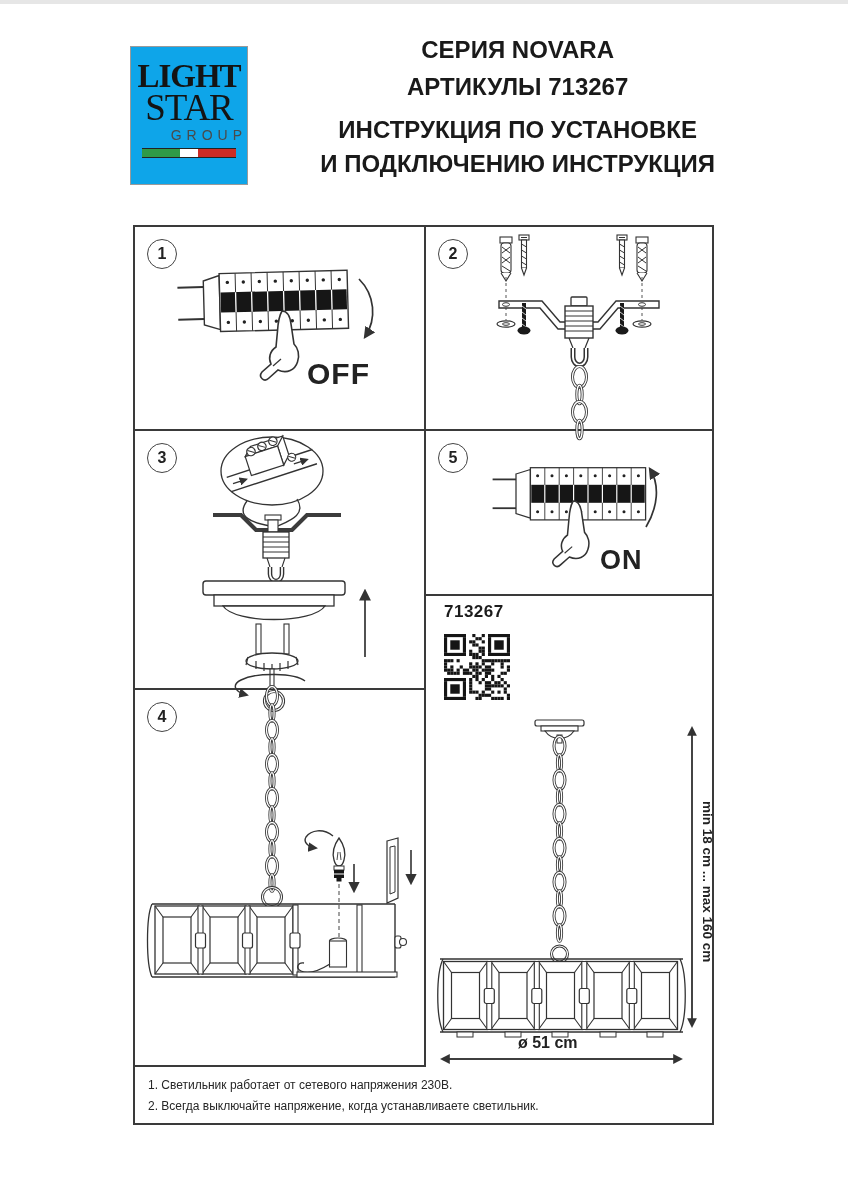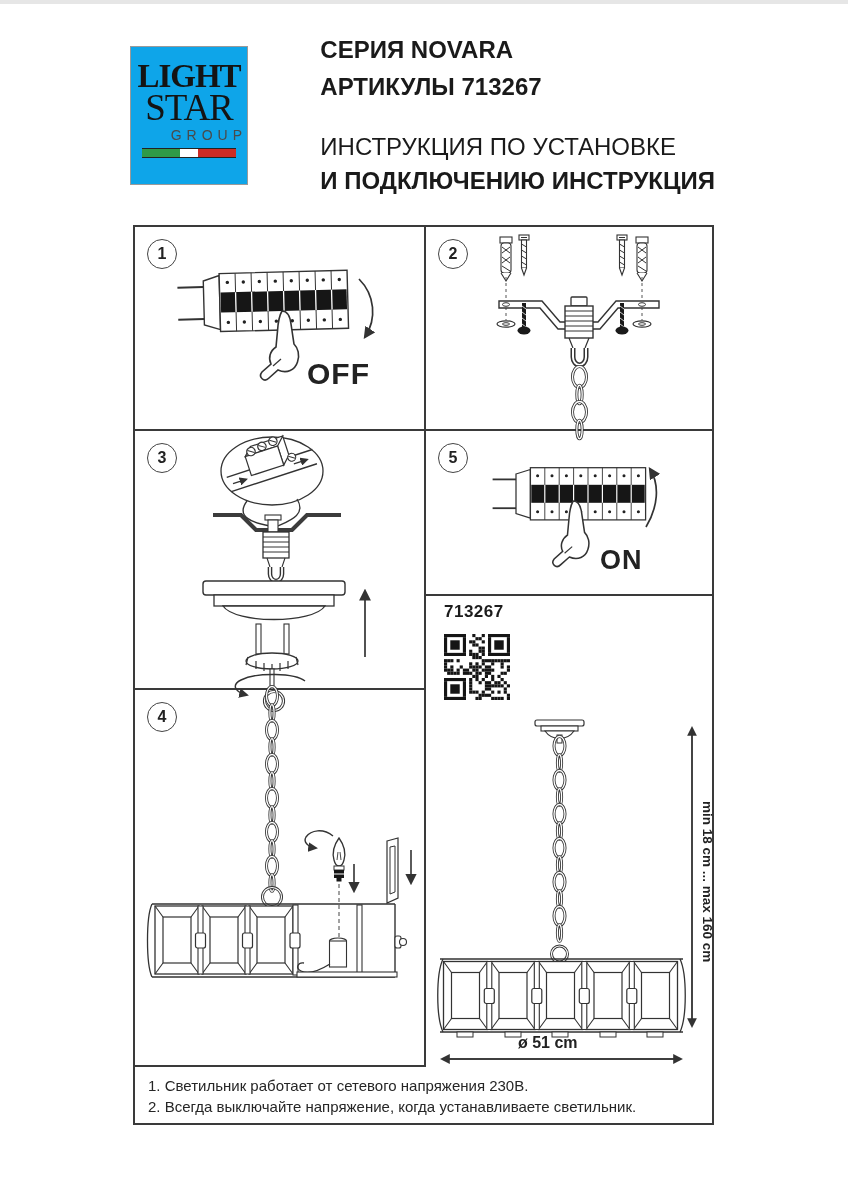--- a/index.html
+++ b/index.html
@@ -7,38 +7,38 @@
   .edge-top{position:absolute;left:0;top:0;width:848px;height:4px;background:#e6e6e6;}
   
   .logo-box{position:absolute;left:130px;top:46px;width:118px;height:139px;border:1.5px solid #9a9a9a;background:#0ea5e9;text-align:center;box-sizing:border-box;}
   .logo-light{margin-top:14px;font-family:"Liberation Serif",serif;font-weight:bold;font-size:33px;line-height:30px;letter-spacing:-1px;color:#141414;}
   .logo-star{font-family:"Liberation Serif",serif;font-weight:normal;font-size:37px;line-height:33px;letter-spacing:-1px;color:#141414;}
   .logo-group{margin-top:3px;font-size:14px;letter-spacing:5px;color:#4a4a4a;text-align:right;}
   .logo-flag{margin:5px auto 0;width:94px;height:8px;border-top:1px solid #222;border-bottom:1px solid #222;display:flex;}
   .logo-flag span{height:100%;}
   .fg{width:40%;} .fw{width:20%;} .fr{width:40%;}
   
-  .header{position:absolute;right:133px;top:36px;text-align:left;color:#1a1a1a;}
+  .header{position:absolute;right:133px;top:36px;text-align:center;color:#1a1a1a;}
   .h-series,.h-articles{font-size:24px;font-weight:bold;letter-spacing:0;}
   .h-articles{margin-top:9px;}
-  .h-title1{margin-top:32px;font-size:24px;font-weight:normal;}
+  .h-title1{margin-top:15px;font-size:24px;font-weight:bold;}
   .h-title2{margin-top:6px;font-size:24px;font-weight:bold;}
   
   .grid{position:absolute;left:133px;top:225px;width:581px;height:900px;border:2px solid #3a3a3a;box-sizing:border-box;}
   .gline{position:absolute;background:#3a3a3a;}
   .cell{position:absolute;}
   .cell svg{position:absolute;left:0;top:0;overflow:visible;}
   .stepnum{position:absolute;left:12px;top:12px;width:30px;height:30px;border:1.8px solid #444;border-radius:50%;display:flex;align-items:center;justify-content:center;font-size:16px;font-weight:bold;color:#222;background:#fff;box-sizing:border-box;}
   .lbl-off{position:absolute;left:172px;top:130px;font-size:30px;font-weight:bold;letter-spacing:1px;color:#222;text-align:right;}
   .lbl-on{position:absolute;left:174px;top:114px;font-size:27px;font-weight:bold;letter-spacing:1px;color:#222;}
   .article{position:absolute;left:18px;top:6px;font-size:17px;font-weight:bold;letter-spacing:.5px;color:#1c1c1c;}
   .vdim-label{position:absolute;left:289px;top:205px;transform:rotate(90deg);transform-origin:0 0;white-space:nowrap;font-size:13.5px;font-weight:bold;color:#222;}
   .hdim-label{position:absolute;left:92px;top:438px;font-size:16px;font-weight:bold;color:#222;}
   .footer{position:absolute;left:0;top:840px;width:581px;height:60px;padding:8px 0 0 13px;box-sizing:border-box;color:#262626;}
-  .footer div{font-size:15px;line-height:21px;}
+  .footer div{font-size:12px;line-height:21px;}
 </style>
 </head>
 <body>
 
 <svg style="position:absolute;width:0;height:0" aria-hidden="true">
   <defs>
     <marker id="arr" viewBox="0 0 10 10" refX="8" refY="5" markerWidth="7" markerHeight="7" orient="auto-start-reverse">
       <path d="M0,0 L10,5 L0,10 Z" fill="#333"></path>
     </marker>
     <g id="cb-strip">

